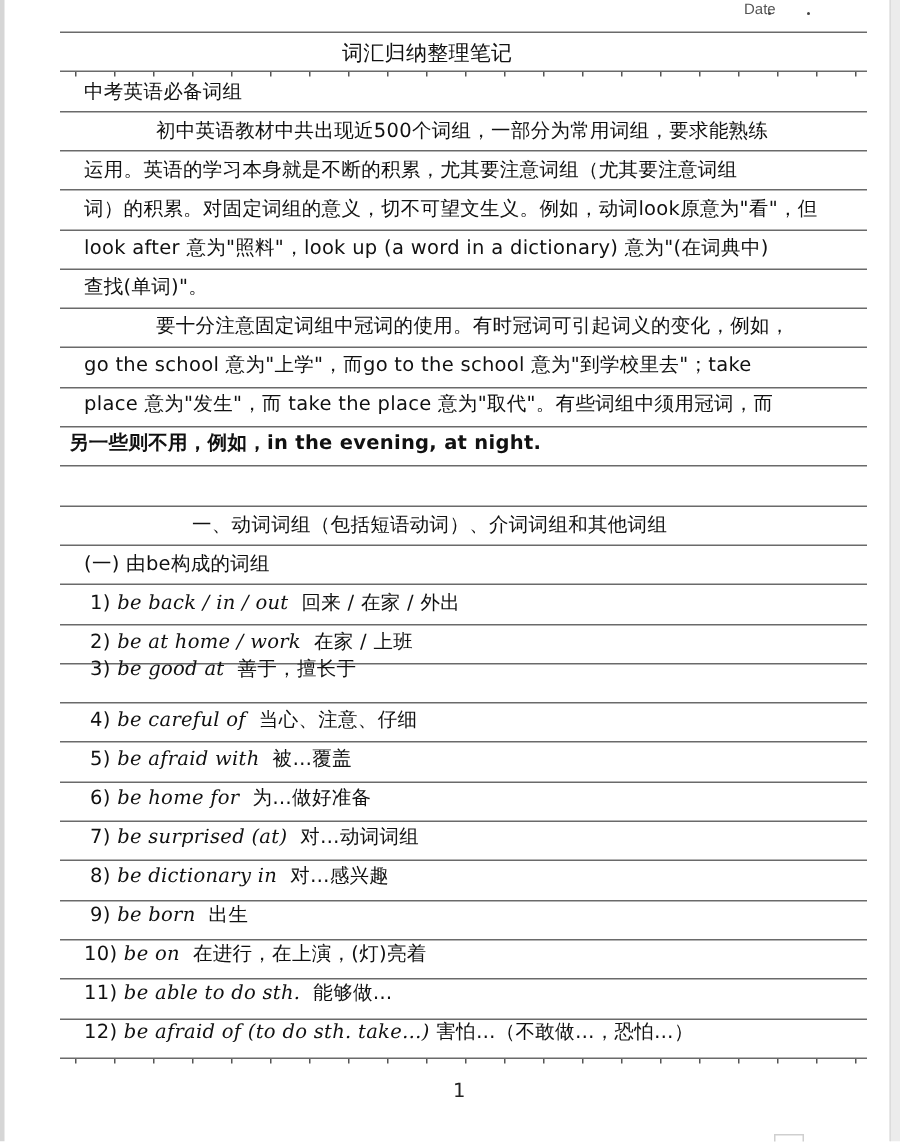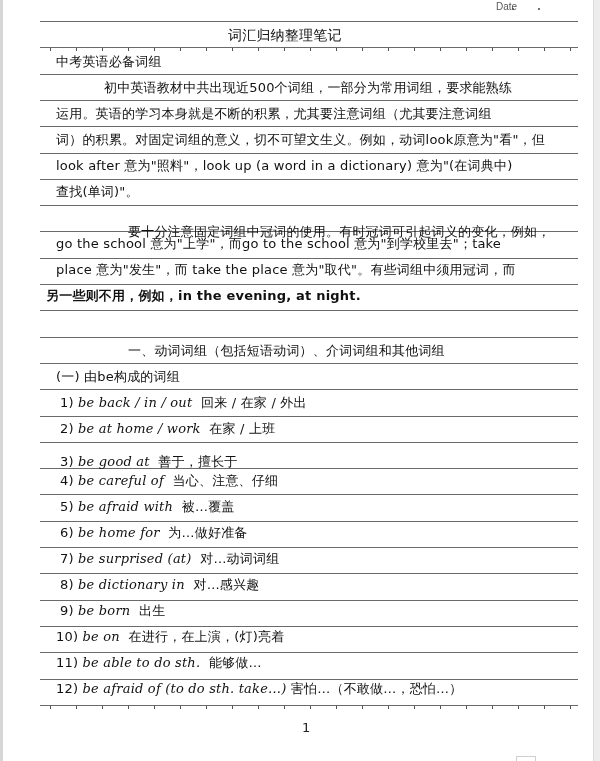--- a/index.html
+++ b/index.html
@@ -41,21 +41,21 @@
       font-size: 13px;
       line-height: 16px;
       color: #111;
       white-space: nowrap;
       letter-spacing: 0.2px;
     }
     .hand-en {
       font-style: italic;
       font-family: "DejaVu Serif", serif;
     }
-    .title { font-size: 14px; font-family: Liberation Serif, serif; }
+    .title { font-size: 14px; }
     .page-number {
       position: absolute; left: 302px; top: 720px;
       font-family: "DejaVu Sans", sans-serif; font-size: 13px; color: #222;
     }
     .small-box {
       position: absolute; left: 516px; top: 756px; width: 18px; height: 5px;
       border: 1px solid #cfcfcf; border-bottom: none;
     }
   </style>
 </head>
@@ -144,32 +144,32 @@
 
 <div class="line-text title" style="left:228px; top:28px;">词汇归纳整理笔记</div>
 <div class="line-text" style="left:56px; top:54px;">中考英语必备词组</div>
 
 <div class="line-text" style="left:104px; top:80px;">初中英语教材中共出现近500个词组，一部分为常用词组，要求能熟练</div>
 <div class="line-text" style="left:56px; top:106px;">运用。英语的学习本身就是不断的积累，尤其要注意词组（尤其要注意词组</div>
 <div class="line-text" style="left:56px; top:132px;">词）的积累。对固定词组的意义，切不可望文生义。例如，动词look原意为"看"，但</div>
 <div class="line-text" style="left:56px; top:158px;">look after 意为"照料"，look up (a word in a dictionary) 意为"(在词典中)</div>
 <div class="line-text" style="left:56px; top:184px;">查找(单词)"。</div>
 
-<div class="line-text" style="left:104px; top:224px;margin-left:24px;">要十分注意固定词组中冠词的使用。有时冠词可引起词义的变化，例如，</div>
+<div class="line-text" style="left:104px; top:210px;">要十分注意固定词组中冠词的使用。有时冠词可引起词义的变化，例如，</div>
 <div class="line-text" style="left:56px; top:236px;">go the school 意为"上学"，而go to the school 意为"到学校里去"；take</div>
 <div class="line-text" style="left:56px; top:262px;">place 意为"发生"，而 take the place 意为"取代"。有些词组中须用冠词，而</div>
 <div class="line-text" style="left:46px; top:288px;font-weight:bold;">另一些则不用，例如，in the evening, at night.</div>
 
 <div class="line-text" style="left:128px; top:343px;">一、动词词组（包括短语动词）、介词词组和其他词组</div>
 <div class="line-text" style="left:56px; top:369px;">(一) 由be构成的词组</div>
 
 <div id="phrase-list">
   <div class="line-text" style="left:60px; top:395px;"><span>1)</span> <span class="hand-en">be back / in / out</span>&nbsp;&nbsp;<span>回来 / 在家 / 外出</span></div>
   <div class="line-text" style="left:60px; top:421px;"><span>2)</span> <span class="hand-en">be at home / work</span>&nbsp;&nbsp;<span>在家 / 上班</span></div>
-  <div class="line-text" style="left:60px; top:454px;"><span>3)</span> <span class="hand-en">be good at</span>&nbsp;&nbsp;<span>善于，擅长于</span></div>
+  <div class="line-text" style="left:60px; top:439px;"><span>3)</span> <span class="hand-en">be good at</span>&nbsp;&nbsp;<span>善于，擅长于</span></div>
   <div class="line-text" style="left:60px; top:473px;"><span>4)</span> <span class="hand-en">be careful of</span>&nbsp;&nbsp;<span>当心、注意、仔细</span></div>
   <div class="line-text" style="left:60px; top:499px;"><span>5)</span> <span class="hand-en">be afraid with</span>&nbsp;&nbsp;<span>被…覆盖</span></div>
   <div class="line-text" style="left:60px; top:525px;"><span>6)</span> <span class="hand-en">be home for</span>&nbsp;&nbsp;<span>为…做好准备</span></div>
   <div class="line-text" style="left:60px; top:551px;"><span>7)</span> <span class="hand-en">be surprised (at)</span>&nbsp;&nbsp;<span>对…动词词组</span></div>
   <div class="line-text" style="left:60px; top:577px;"><span>8)</span> <span class="hand-en">be dictionary in</span>&nbsp;&nbsp;<span>对…感兴趣</span></div>
   <div class="line-text" style="left:60px; top:603px;"><span>9)</span> <span class="hand-en">be born</span>&nbsp;&nbsp;<span>出生</span></div>
   <div class="line-text" style="left:56px; top:629px;"><span>10)</span> <span class="hand-en">be on</span>&nbsp;&nbsp;<span>在进行，在上演，(灯)亮着</span></div>
   <div class="line-text" style="left:56px; top:655px;"><span>11)</span> <span class="hand-en">be able to do sth.</span>&nbsp;&nbsp;<span>能够做…</span></div>
   <div class="line-text" style="left:56px; top:681px;"><span>12)</span> <span class="hand-en">be afraid of (to do sth. take…)</span>&nbsp;<span>害怕…（不敢做…，恐怕…）</span></div>
 </div>

